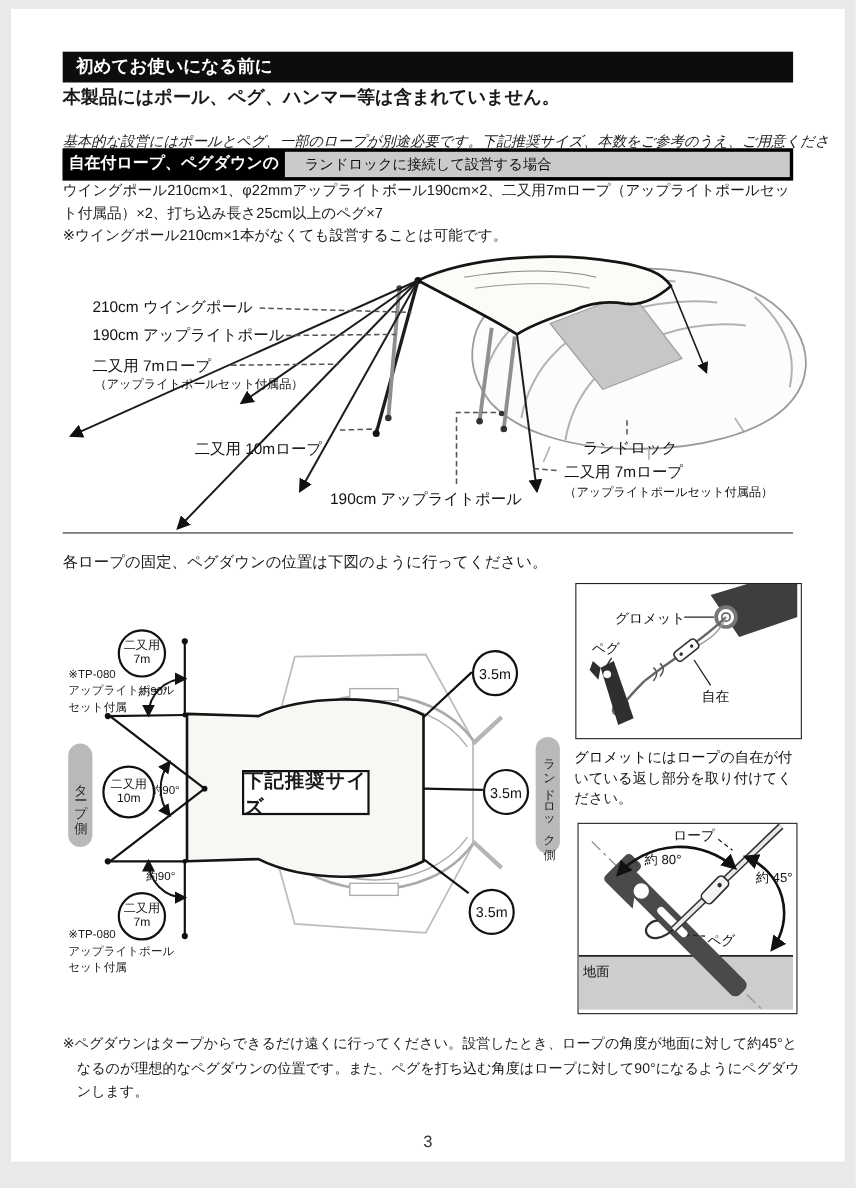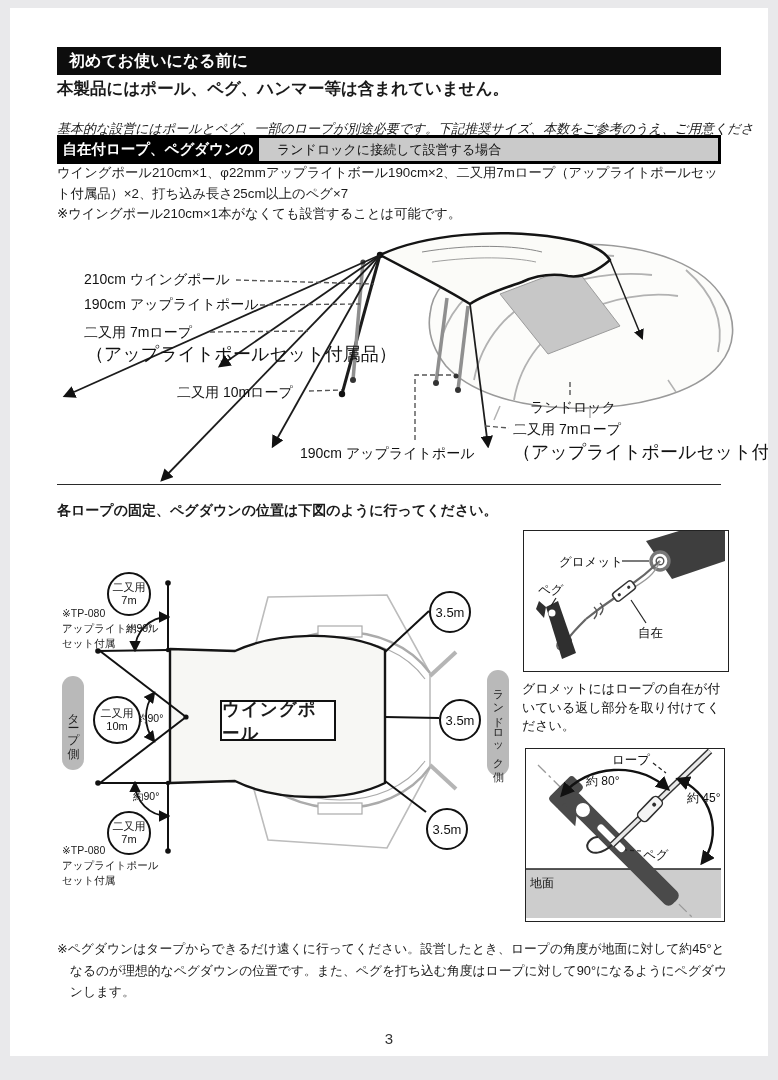--- a/index.html
+++ b/index.html
@@ -24,23 +24,23 @@
   .bar2-title{
     width:202px;background:#000;color:#fff;font-size:14.5px;font-weight:bold;
     line-height:29px;text-align:center;flex:none;
   }
   .bar2-right{flex:1;padding:3px 3px 3px 0;display:flex;background:#000;}
   .bar2-sub{flex:1;background:#cacaca;color:#111;font-size:13px;line-height:23px;padding-left:18px;}
   .headline{left:47px;top:70px;font-size:16.5px;font-weight:bold;}
   .introbody{left:47px;top:112px;font-size:13px;font-style:italic;}
   .req{left:47px;top:155px;width:664px;font-size:13.3px;line-height:20.5px;}
   .lbl{font-size:14px;color:#111;white-space:nowrap;}
-  .lbl-sub{font-size:18px;color:#111;white-space:nowrap;}
+  .lbl-sub{font-size:11px;color:#111;white-space:nowrap;}
   .divider{left:47px;top:476px;width:664px;height:0;border-top:1.5px solid #2a2a2a;}
-  .midtext{left:47px;top:494px;font-size:14px;font-weight:bold;}
+  .midtext{left:47px;top:494px;font-size:14px;}
   .pre{white-space:pre-line;}
   .circle{
     border:2px solid #111;border-radius:50%;background:#fff;
     display:flex;align-items:center;justify-content:center;text-align:center;
     white-space:pre-line;color:#111;
   }
   .pill{
     background:#b9b9b9;border-radius:11px;color:#1d1d1d;
     writing-mode:vertical-rl;text-orientation:upright;
     display:flex;align-items:center;justify-content:center;
@@ -138,21 +138,21 @@
       <path d="M385,222 L385,157 L423,157"></path>
       <path d="M455,208 L479,210"></path>
     </g>
     <circle cx="426" cy="158" r="2.5" fill="#333"></circle>
   </svg>
 
   <div class="abs lbl" style="left:74px;top:263px;">210cm ウイングポール</div>
   <div class="abs lbl" style="left:74px;top:288px;">190cm アップライトポール</div>
   <div class="abs lbl" style="left:74px;top:316px;">二又用 7mロープ</div>
   <div class="abs lbl-sub" style="left:76px;top:334px;">（アップライトポールセット付属品）</div>
-  <div class="abs lbl" style="left:167px;top:376px;">二又用 10mロープ</div>
+  <div class="abs lbl" style="left:167px;top:392px;">二又用 10mロープ</div>
   <div class="abs lbl" style="left:520px;top:391px;">ランドロック</div>
   <div class="abs lbl" style="left:290px;top:437px;">190cm アップライトポール</div>
   <div class="abs lbl" style="left:503px;top:413px;">二又用 7mロープ</div>
   <div class="abs lbl-sub" style="left:503px;top:432px;">（アップライトポールセット付属品）</div>
 
   <div class="abs divider"></div>
   <div class="abs midtext">各ロープの固定、ペグダウンの位置は下図のように行ってください。</div>
 
   <svg class="abs" style="left:40px;top:556px;" width="470" height="332" viewBox="0 0 470 332">
     <defs>
@@ -219,21 +219,21 @@
   <div class="abs tp080 pre" style="left:52px;top:598px;">※TP-080
 アップライトポール
 セット付属</div>
   <div class="abs tp080 pre" style="left:52px;top:835px;">※TP-080
 アップライトポール
 セット付属</div>
 
   <div class="abs pill" style="left:52px;top:668px;width:22px;height:94px;">タープ側</div>
   <div class="abs pill" style="left:477px;top:662px;width:22px;height:106px;font-size:11px;letter-spacing:1px;">ランドロック側</div>
 
-  <div class="abs viewbox-label" style="left:210px;top:692px;width:112px;height:37px;">ウイングポール</div>
+  <div class="abs viewbox-label" style="left:210px;top:692px;width:112px;height:37px;">下記推奨サイズ</div>
 
   <div class="abs panel" style="left:513px;top:522px;width:204px;height:140px;">
     <svg width="201" height="137" viewBox="0 0 201 137">
       <path d="M122,10 L201,-14 L201,30 L148,48 Z" fill="#3e3e3e"></path>
       <circle cx="136" cy="30" r="9" fill="#fff" stroke="#777" stroke-width="3.4"></circle>
       <circle cx="136" cy="30" r="3.8" fill="#fff" stroke="#555" stroke-width="1.4"></circle>
       <g stroke="#666" stroke-width="2.2" fill="none">
         <path d="M136,30 C120,45 114,49 104,56"></path>
         <path d="M136,30 C128,50 112,53 101,63" stroke-width="1.3" stroke="#999"></path>
         <path d="M92,66 C80,74 72,80 62,88"></path>

